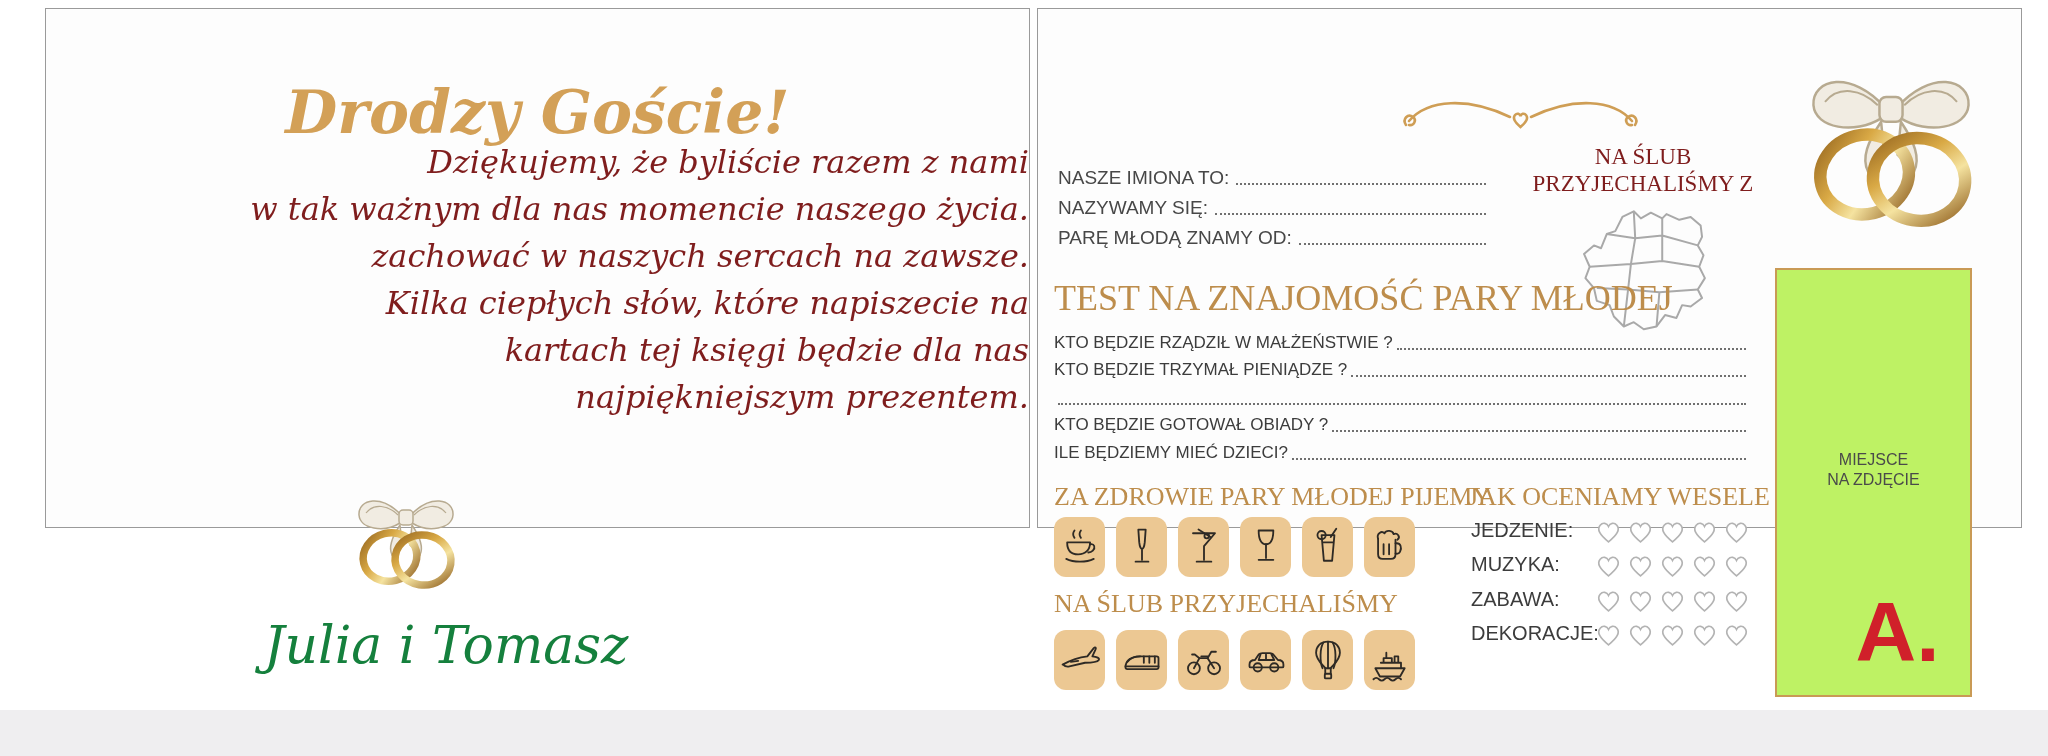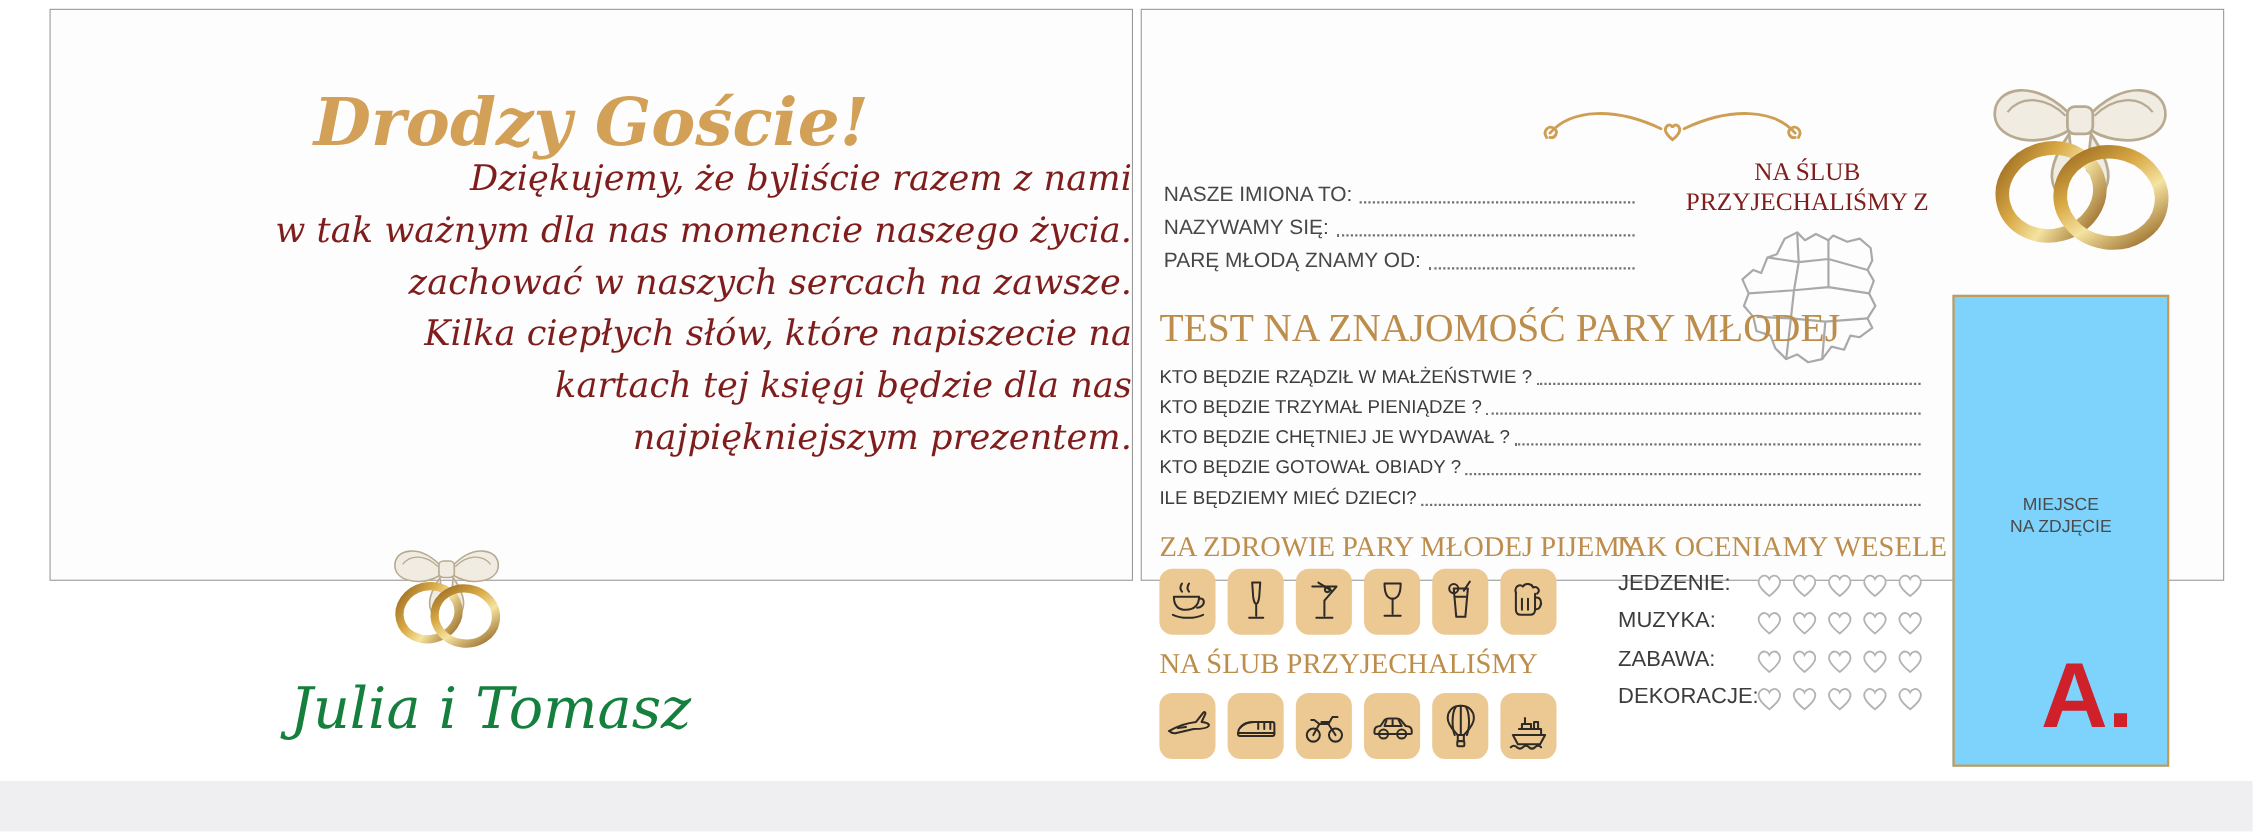--- a/index.html
+++ b/index.html
@@ -45,21 +45,21 @@
   .transport-tiles{left:16px;top:621px;}
   .tile{width:51px;height:60px;background:#ecc893;border-radius:12px;display:flex;align-items:center;justify-content:center;}
   .tile svg{width:44px;height:46px;stroke:#2e2a25;fill:none;stroke-width:2;stroke-linecap:round;stroke-linejoin:round;}
   .ratings{position:absolute;left:433px;top:504px;}
   .r-row{display:flex;align-items:center;height:34.5px;font-size:20px;color:#3c3c3c;justify-content:flex-end;}
   .r-label{width:122px;}
   .hearts{display:flex;gap:1px;}
   .heart-svg{width:31px;height:29px;}
   .heart-svg path{fill:#ffffff;stroke:#b3b3b3;stroke-width:1.3px;}
   .photo-box{position:absolute;left:737px;top:259px;width:197px;height:429px;
-    border:2px solid #c99a55;box-sizing:border-box;background:#7dd3fc;}
+    border:2px solid #c99a55;box-sizing:border-box;background:#bef264;}
   .pb-label{position:absolute;left:0;top:180px;width:100%;text-align:center;
     font-size:16px;line-height:20px;color:#4a4a4a;}
   .pb-letter{position:absolute;left:0;top:320px;width:100%;text-align:center;
     font-weight:bold;font-size:84px;line-height:84px;color:#d0202a;transform:translateX(24px);}
 
   
   .bow{fill:#f1ece2;stroke:#b7aa90;stroke-width:1.5;}
   .bowline{fill:none;stroke:#b7aa90;stroke-width:1.2;}
   .ring{fill:none;stroke:url(#goldgrad);stroke-width:7.5;}
 </style>
@@ -150,21 +150,20 @@
     <div class="questions">
       <div class="q-row">
         <span>KTO BĘDZIE RZĄDZIŁ W MAŁŻEŃSTWIE ?</span>
         <span class="leader"></span>
       </div>
       <div class="q-row">
         <span>KTO BĘDZIE TRZYMAŁ PIENIĄDZE ?</span>
         <span class="leader"></span>
       </div>
       <div class="q-row">
-        <span>KTO BĘDZIE CHĘTNIEJ JE WYDAWAŁ ?</span>
         <span class="leader"></span>
       </div>
       <div class="q-row">
         <span>KTO BĘDZIE GOTOWAŁ OBIADY ?</span>
         <span class="leader"></span>
       </div>
       <div class="q-row">
         <span>ILE BĘDZIEMY MIEĆ DZIECI?</span>
         <span class="leader"></span>
       </div>

